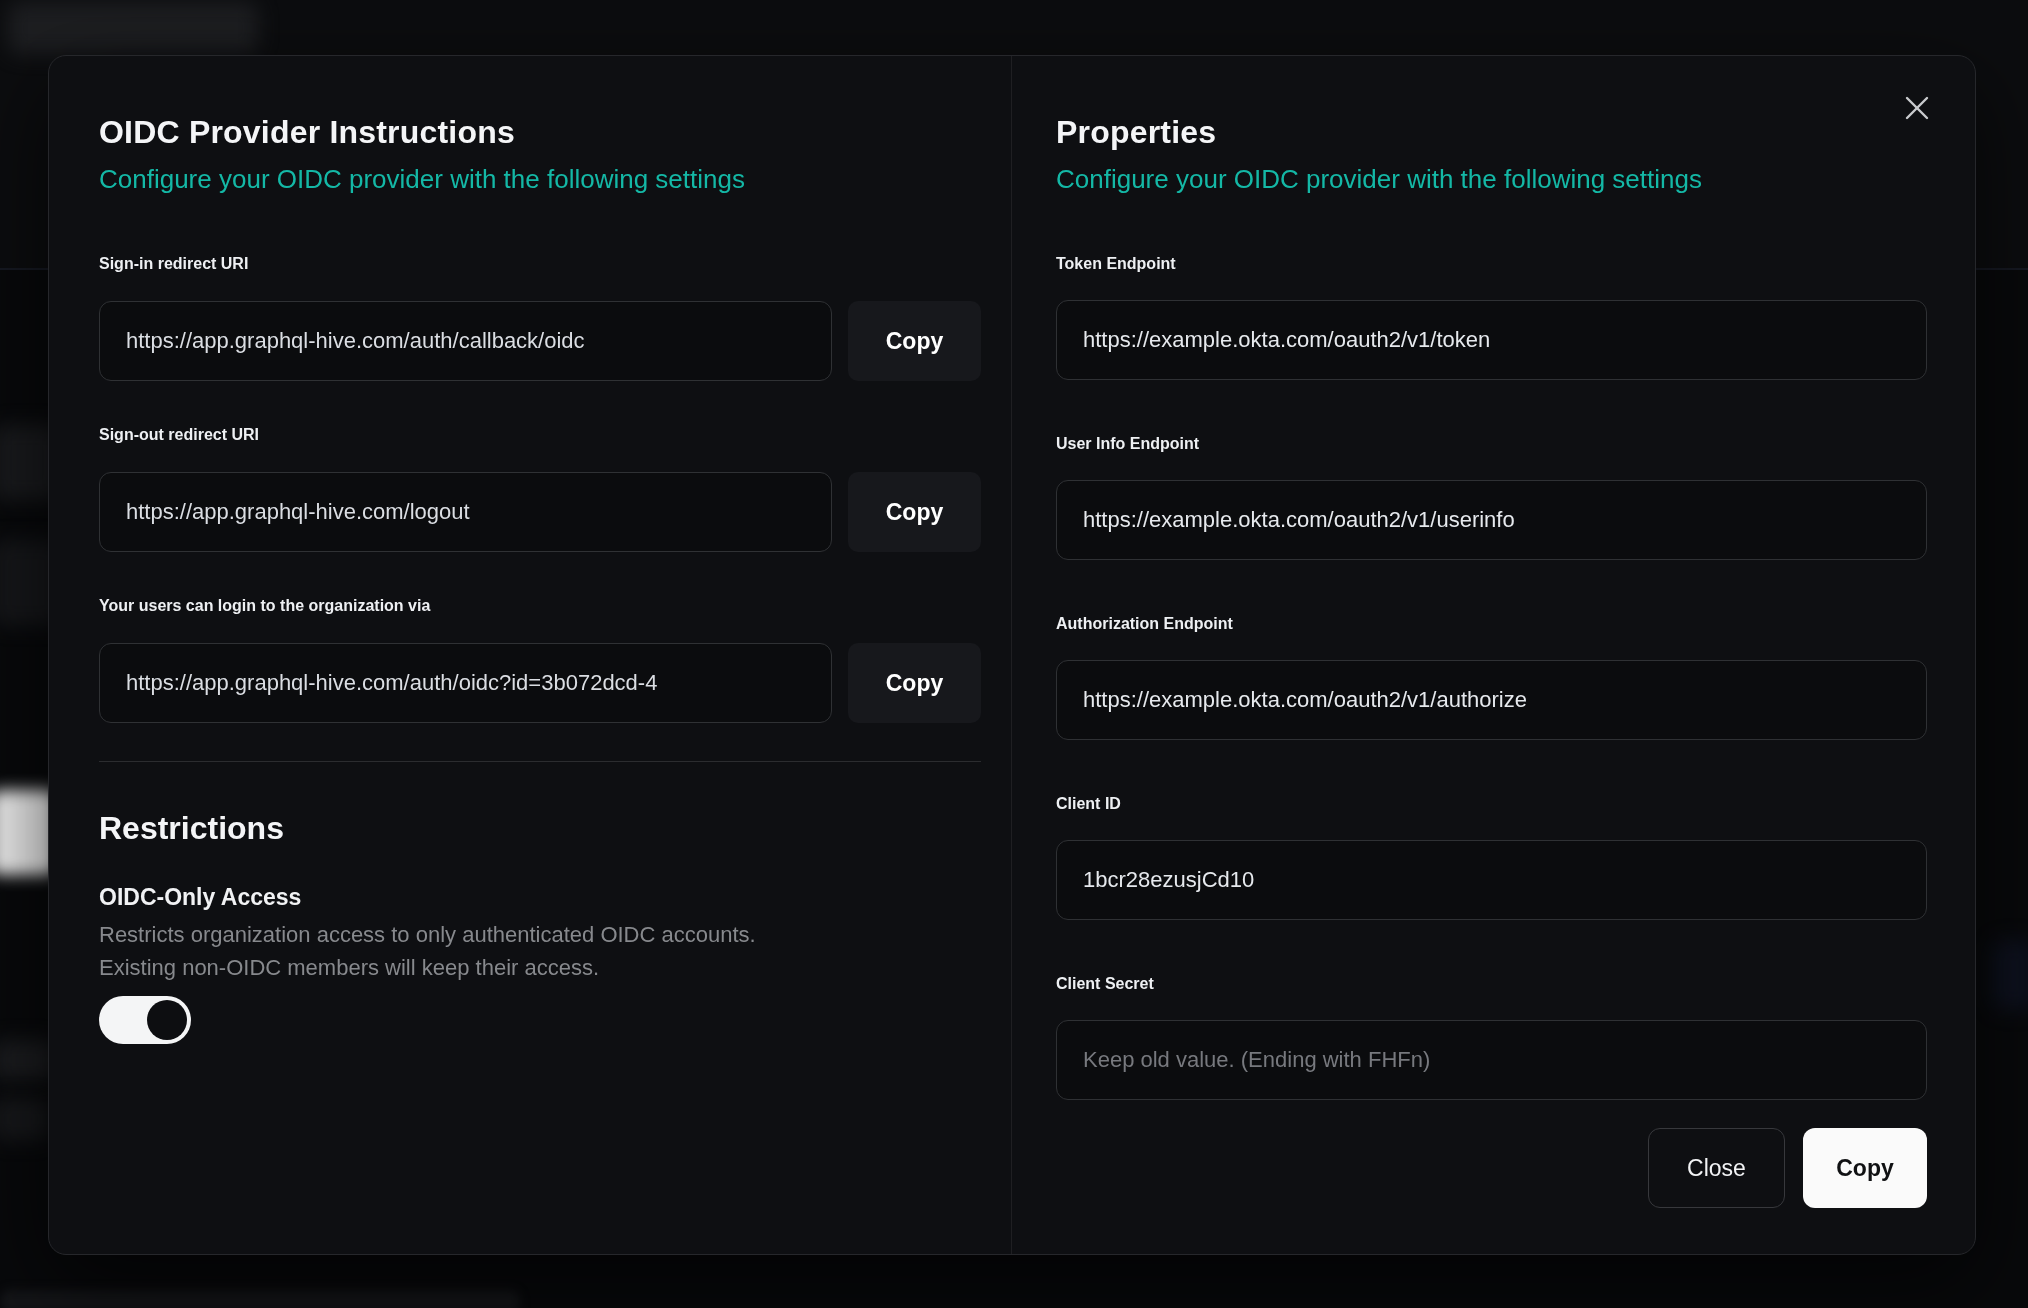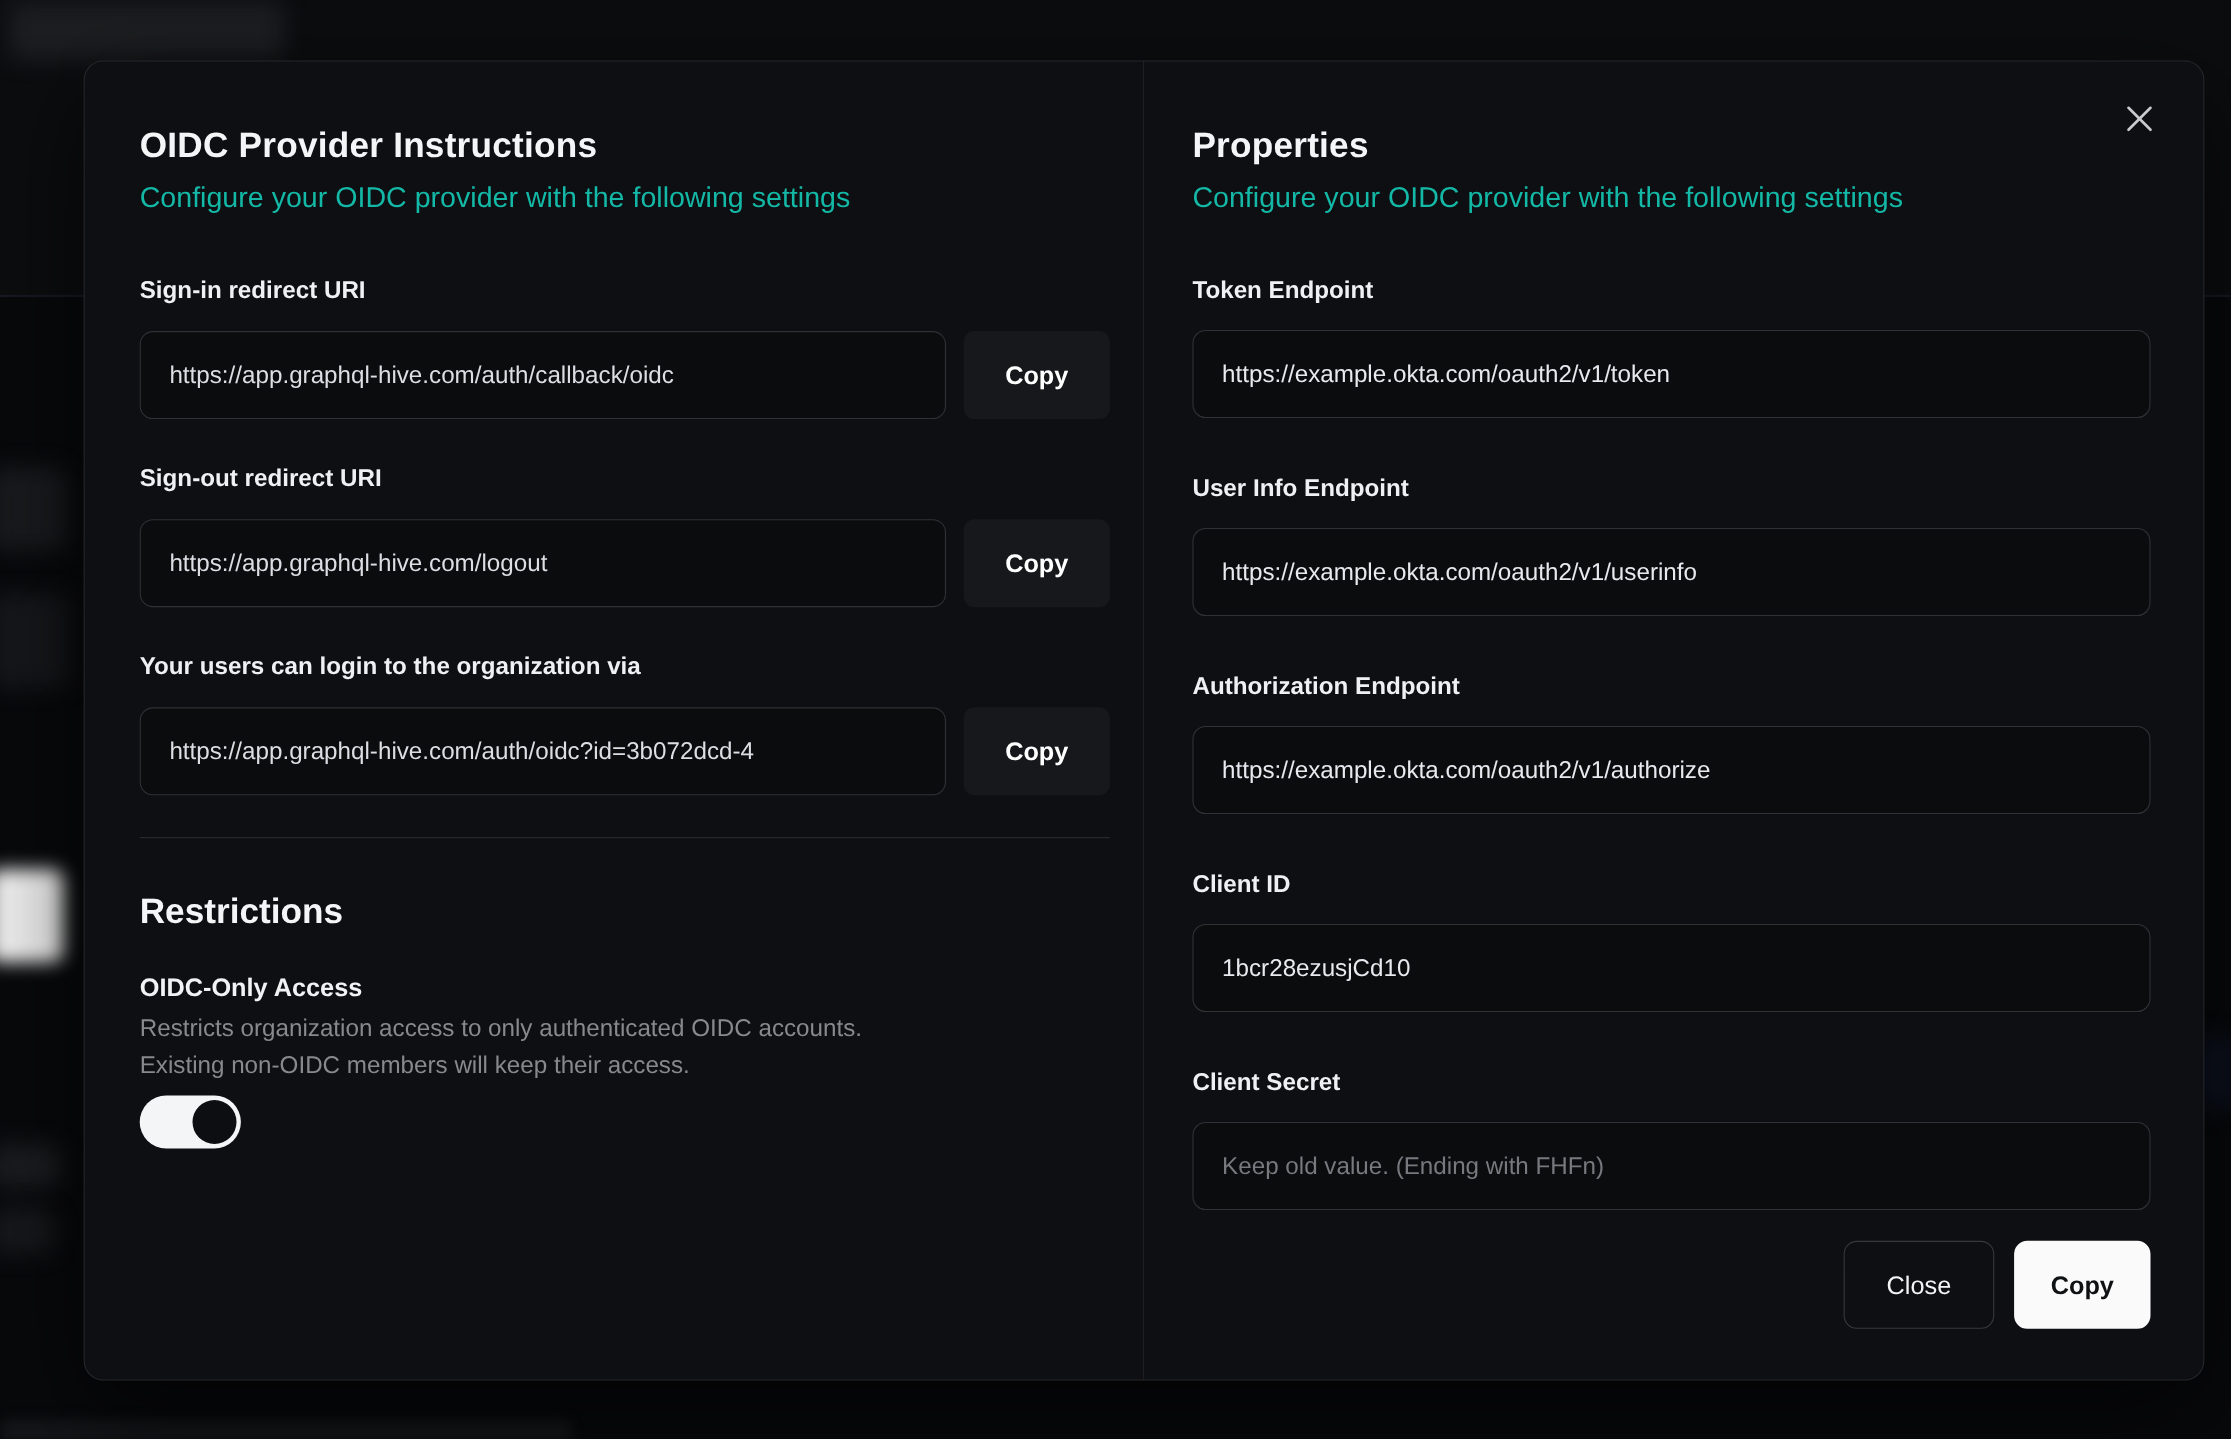--- a/index.html
+++ b/index.html
@@ -13,37 +13,37 @@
   }
 
   
   .bg-top-zone { position:absolute; left:0; top:0; width:2028px; height:270px; background:#0c0d0f; }
   .bg-seam { position:absolute; left:0; width:2028px; height:2px; background:#161922; }
   .blur-blob { position:absolute; filter: blur(10px); border-radius: 10px; }
 
   
   .modal {
     position: absolute;
-    left: 76px; top: 55px;
+    left: 48px; top: 55px;
     width: 1928px; height: 1200px;
     background: #0e0f12;
     border: 1px solid #26272b;
     border-radius: 18px;
     box-shadow: 0 30px 90px rgba(0,0,0,0.65);
     display: flex;
     z-index: 5;
   }
   .col { padding-top: 56px; }
   .col-left  { width: 962px; padding-left: 50px; padding-right: 30px; }
   .col-right { flex: 1; padding-left: 44px; padding-right: 48px; border-left: 1px solid rgba(255,255,255,0.07); }
 
   .section-title { font-size: 32px; font-weight: 700; color: #f4f5f7; line-height: 40px; letter-spacing: 0.2px; }
   .section-subtitle { margin-top: 10px; font-size: 26px; color: #14b8a6; line-height: 34px; font-weight: 400; }
 
-  .field-label { font-size: 22px; font-weight: 600; color: #eef0f3; line-height: 28px; }
+  .field-label { font-size: 16px; font-weight: 600; color: #eef0f3; line-height: 28px; }
   .group-l { margin-top: 54px; }
   .group-l + .group-l { margin-top: 40px; }
   .group-r { margin-top: 54px; }
   .group-r + .group-r { margin-top: 50px; }
 
   .input-row { display: flex; gap: 16px; margin-top: 23px; align-items: stretch; }
   .text-input {
     flex: 1;
     height: 80px;
     background: #0b0c0e;

